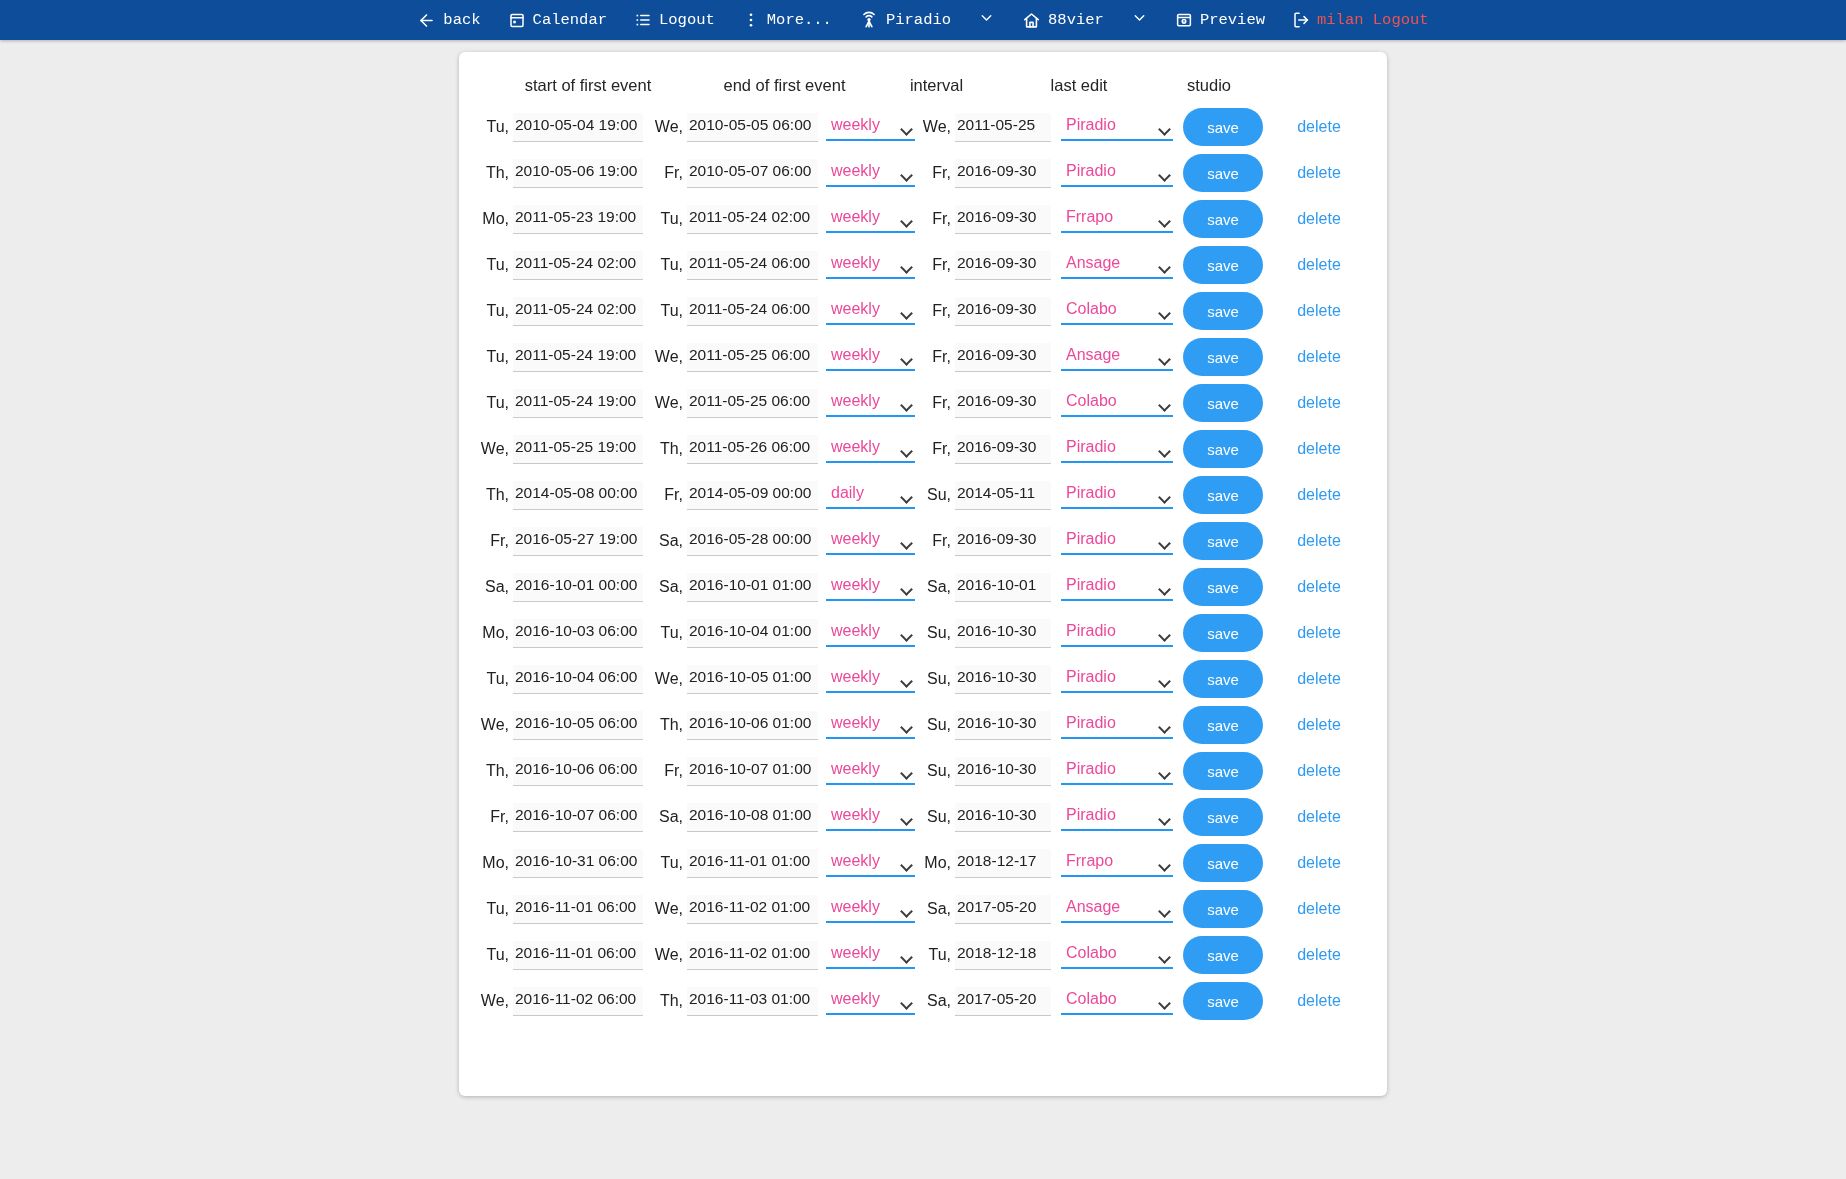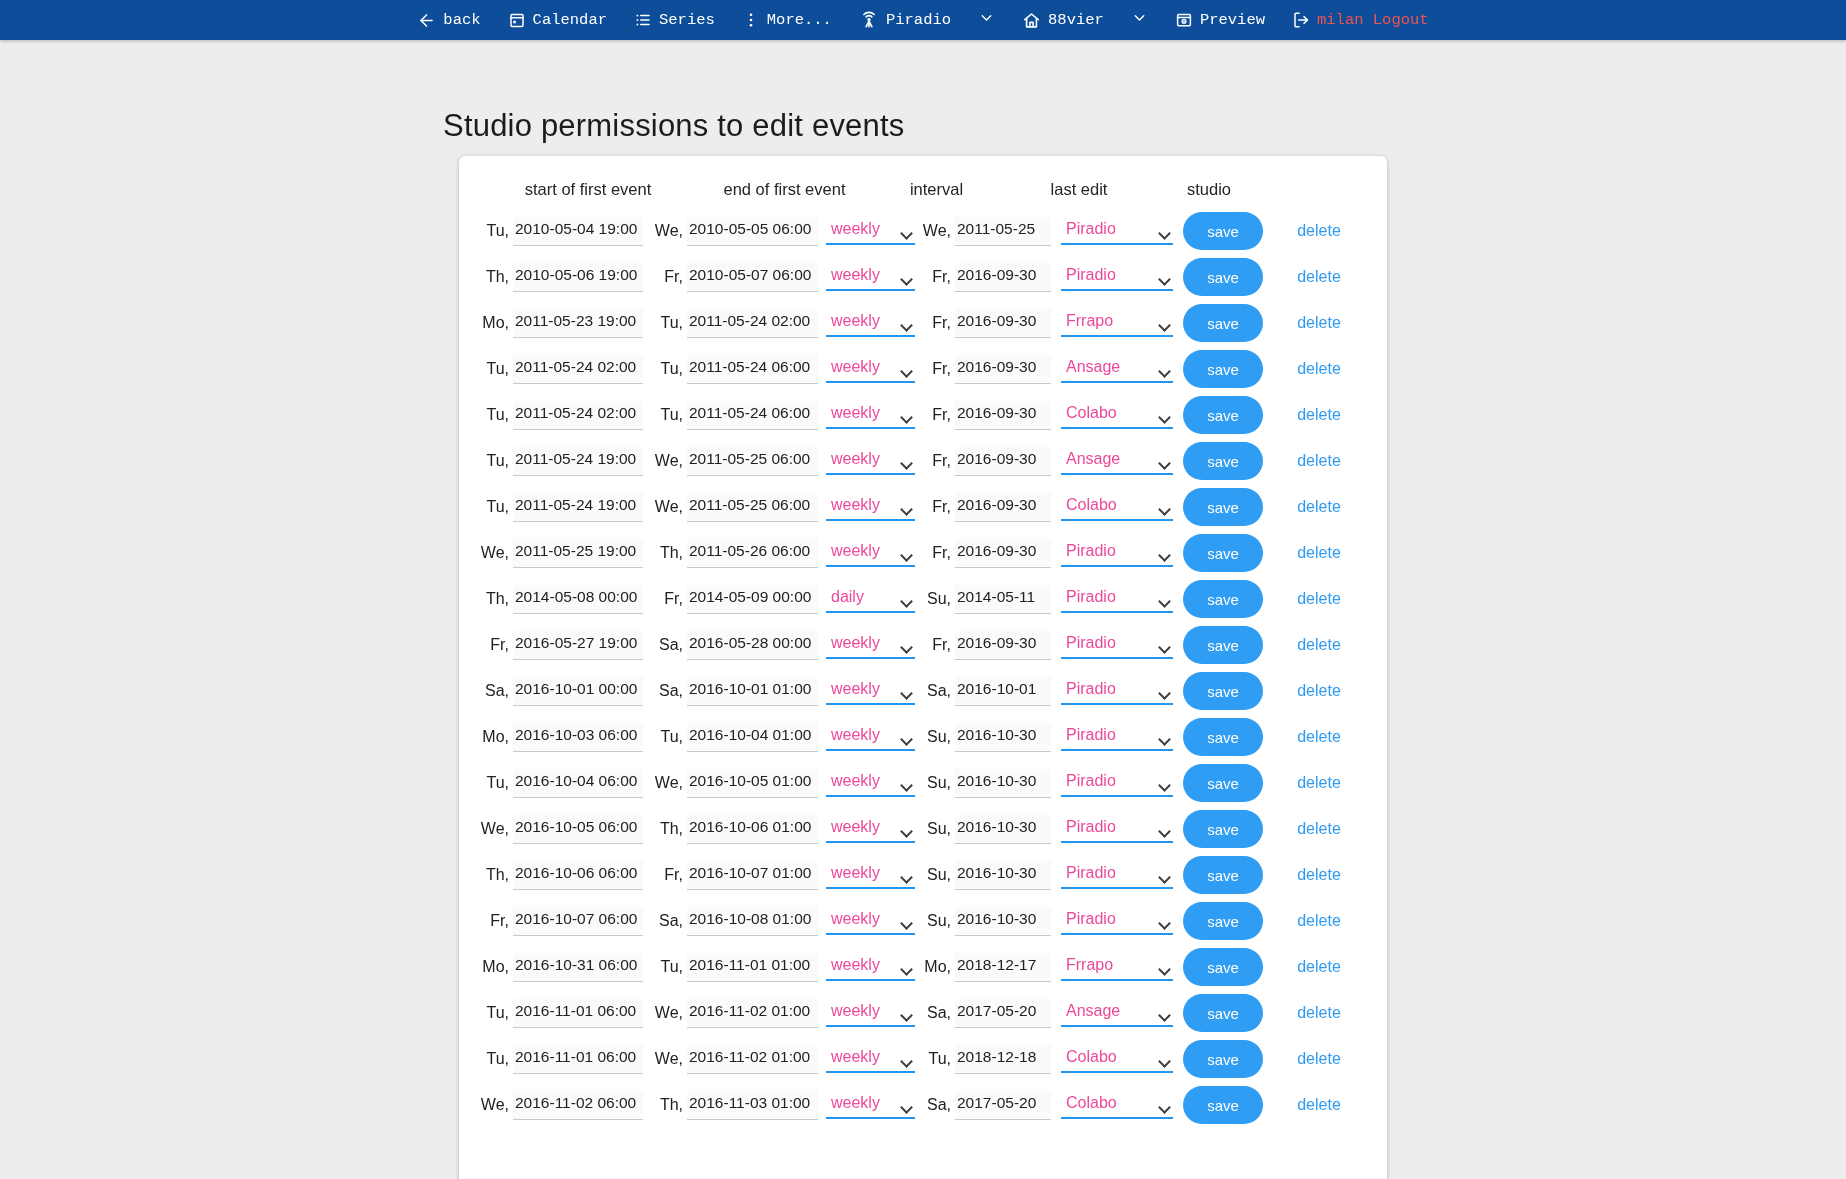--- a/index.html
+++ b/index.html
@@ -119,21 +119,21 @@
     <span class="nicon">
       <svg width="18" height="18" viewBox="0 0 24 24" fill="none" stroke="currentColor" stroke-width="2" stroke-linecap="round" stroke-linejoin="round">
           <path d="M9 6h11"></path>
           <path d="M9 12h11"></path>
           <path d="M9 18h11"></path>
           <rect x="3.4" y="5" width="2.2" height="2.2" fill="currentColor" stroke="none"></rect>
           <rect x="3.4" y="11" width="2.2" height="2.2" fill="currentColor" stroke="none"></rect>
           <rect x="3.4" y="17" width="2.2" height="2.2" fill="currentColor" stroke="none"></rect>
         </svg>
     </span>
-    <span>Series</span>
+    <span>Logout</span>
   </div>
 
   <div class="nav-item">
     <span class="nicon">
       <svg width="18" height="18" viewBox="0 0 24 24" fill="currentColor">
           <circle cx="12" cy="5" r="1.8"></circle>
           <circle cx="12" cy="12" r="1.8"></circle>
           <circle cx="12" cy="19" r="1.8"></circle>
         </svg>
     </span>
@@ -199,21 +199,20 @@
           <path d="M9.5 21H5.5A1.5 1.5 0 0 1 4 19.5v-15A1.5 1.5 0 0 1 5.5 3h4"></path>
           <path d="M16 16.5l4.5-4.5L16 7.5"></path>
           <path d="M20.5 12H9"></path>
         </svg>
     </span>
     <span class="logout-label">milan Logout</span>
   </div>
 </div>
 
 <div class="content">
-  <h1 class="page-title">Studio permissions to edit events</h1>
 
 
   <div class="card">
     <div class="thead">
       <div class="h-start">start of first event</div>
       <div class="g4"></div>
       <div class="h-end">end of first event</div>
       <div class="g8"></div>
       <div class="h-iv">interval</div>
       <div class="g4"></div>

